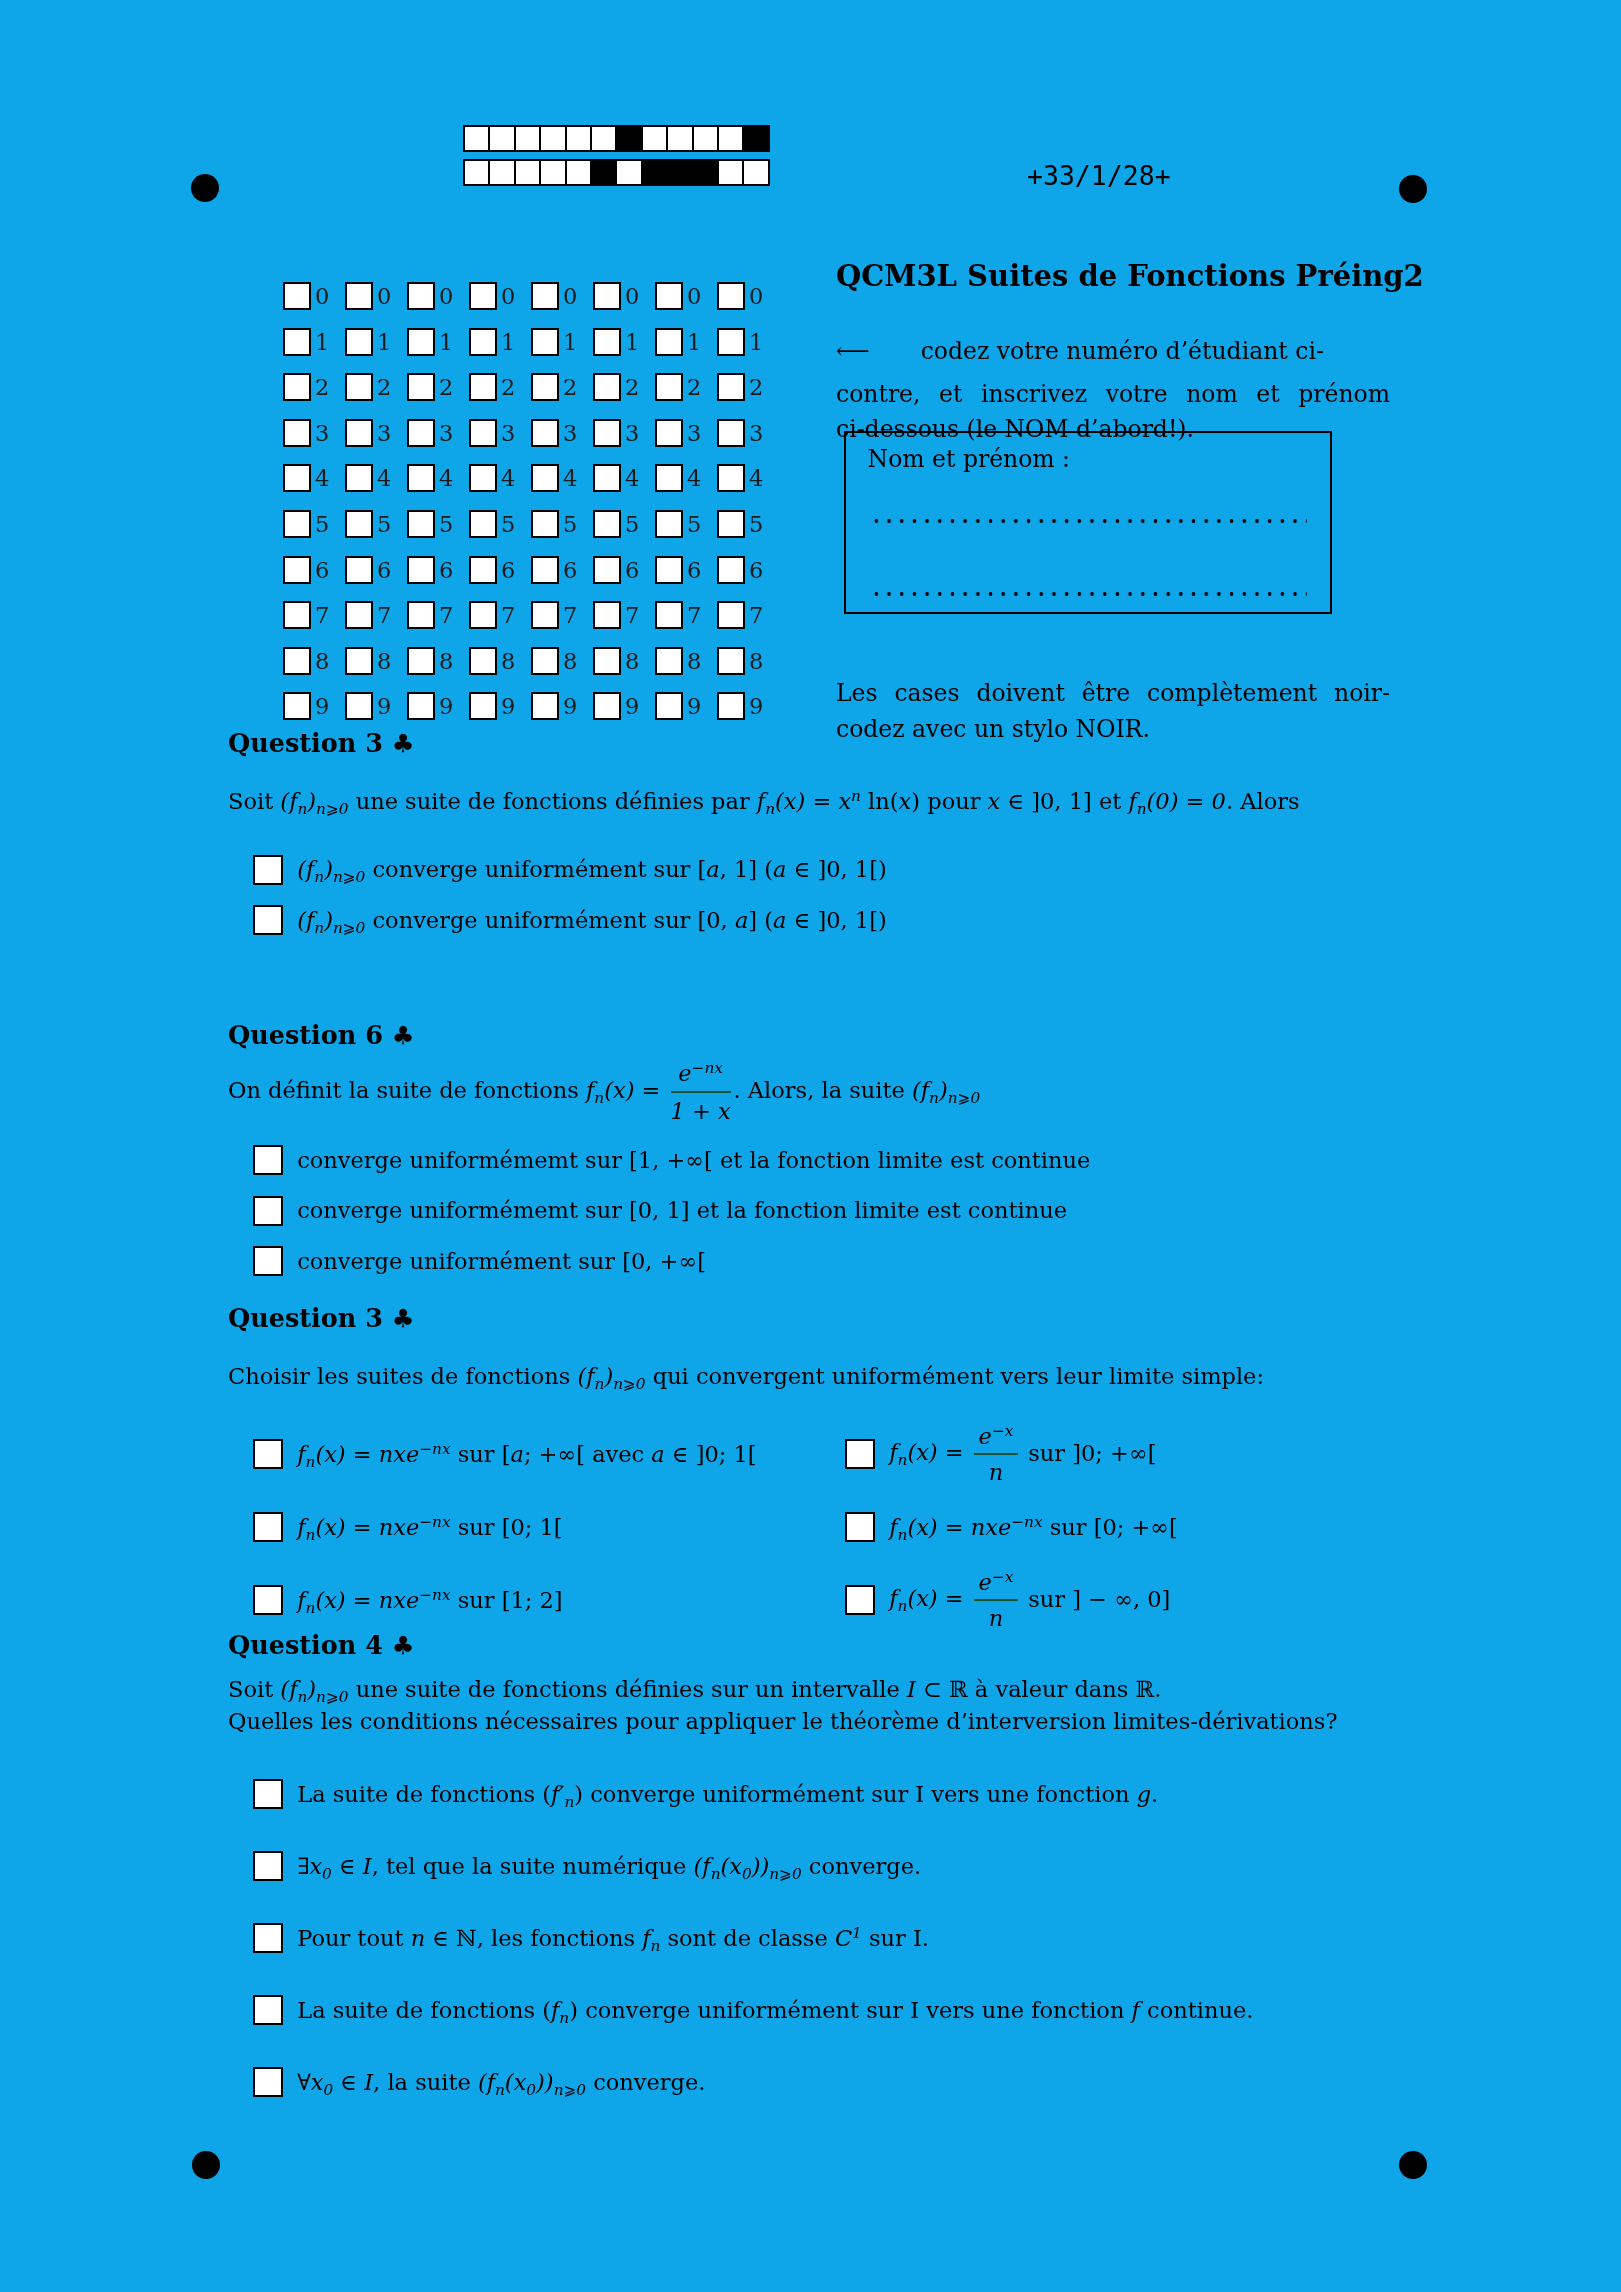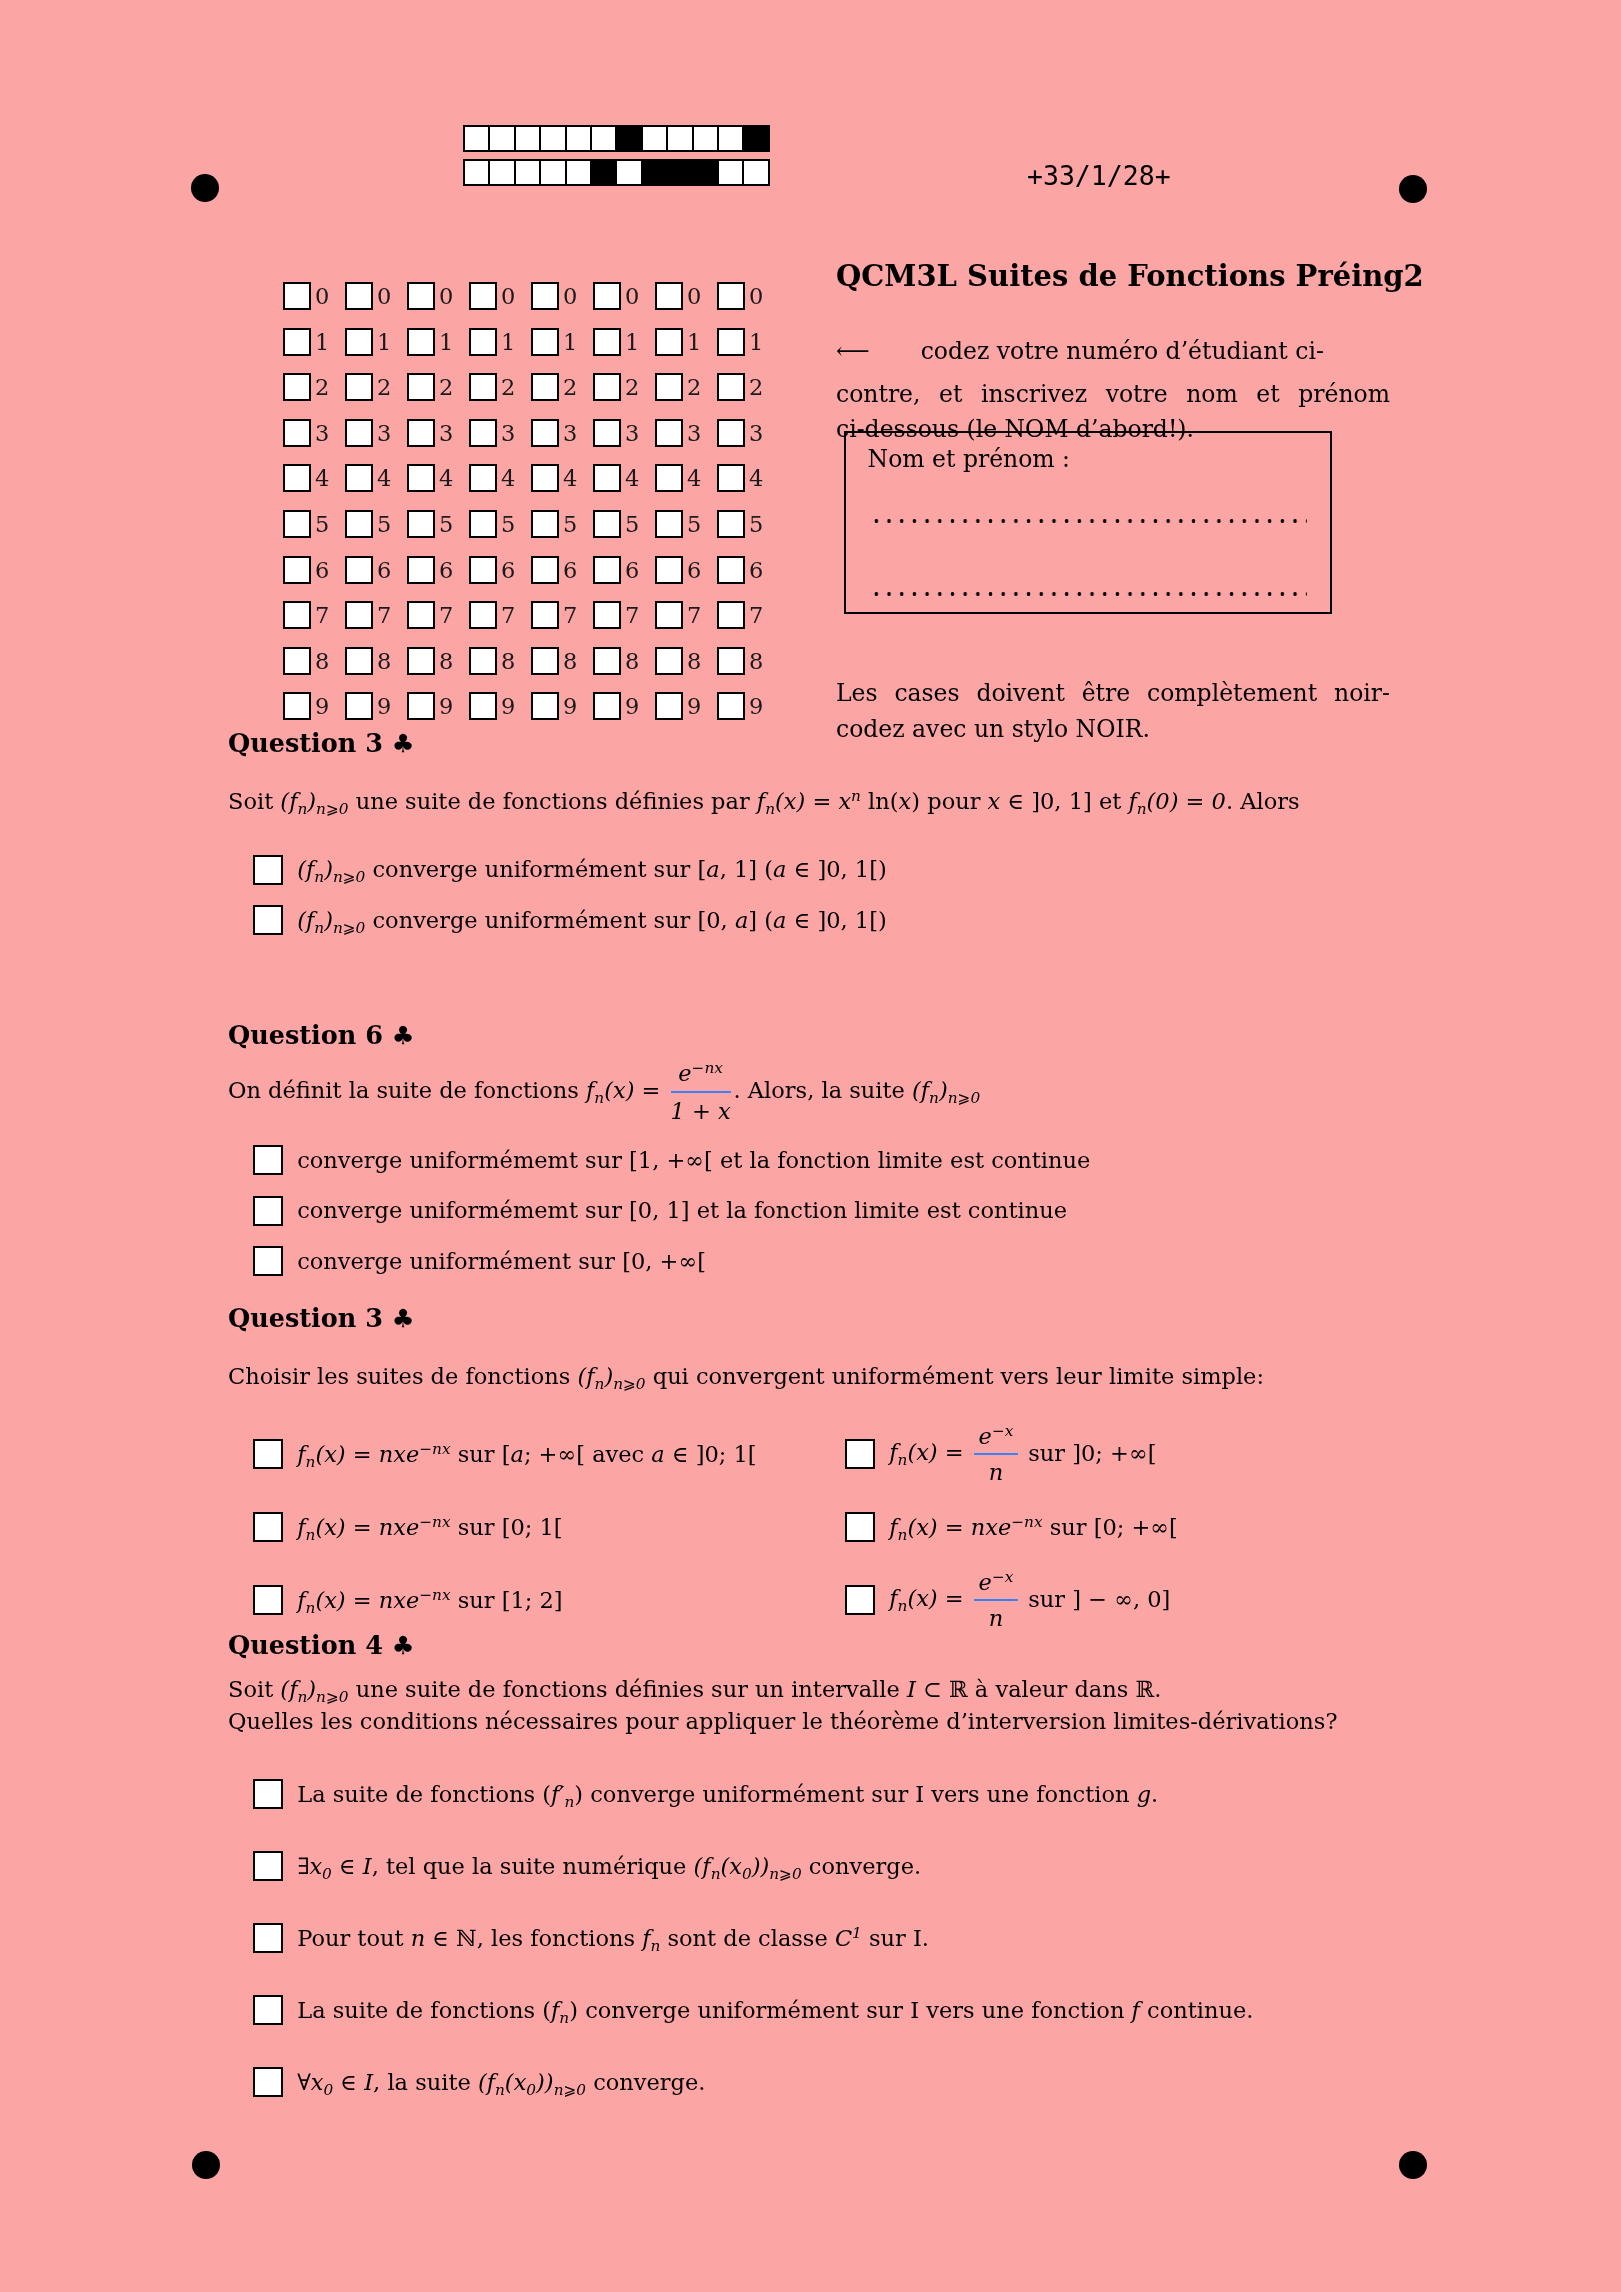--- a/index.html
+++ b/index.html
@@ -1,17 +1,17 @@
 <!DOCTYPE html>
 <html><head>
 <meta charset="utf-8">
 <style>
   html,body{margin:0;padding:0;background:#888;}
   .page{
-    position:relative; width:1621px; height:2293px; background:#fca5a5;
+    position:relative; width:1621px; height:2293px; background:#0ea5e9;
     font-family:"DejaVu Serif","DejaVu Sans",serif; color:#000; overflow:hidden;
     margin:0 auto;
   }
   
   .dot{position:absolute;width:28px;height:28px;border-radius:50%;background:#000;}
   .dot.tl{left:191px;top:174px;} .dot.tr{left:1399px;top:175px;}
   .dot.bl{left:192px;top:2151px;} .dot.br{left:1399px;top:2151px;}
 
   
   .barcode{position:absolute;left:463px;top:125px;}
@@ -59,21 +59,21 @@
   .q3-opts{display:flex;margin:27.4px 0 0 24.5px;}
   .q3-col-left{width:592px;}
   .q3-col-right{flex:1;}
   .q3-opts .opt-row{margin:0;min-height:73px;}
 
   
   .it{font-style:italic;}
   sub{font-size:68%;vertical-align:-0.3em;line-height:0;}
   sup{font-size:68%;vertical-align:0.55em;line-height:0;}
   .frac{display:inline-block;text-align:center;vertical-align:middle;margin:0 2.9px;}
-  .frac .num{display:block;padding:0 4.9px 2.9px;border-bottom:2px solid #3b82f6;}
+  .frac .num{display:block;padding:0 4.9px 2.9px;border-bottom:2px solid #14532d;}
   .frac .den{display:block;padding-top:2.9px;}
 </style>
 </head>
 <body>
 
 <div class="page">
 
   <div class="dot tl"></div>
   <div class="dot tr"></div>
   <div class="dot bl"></div>

